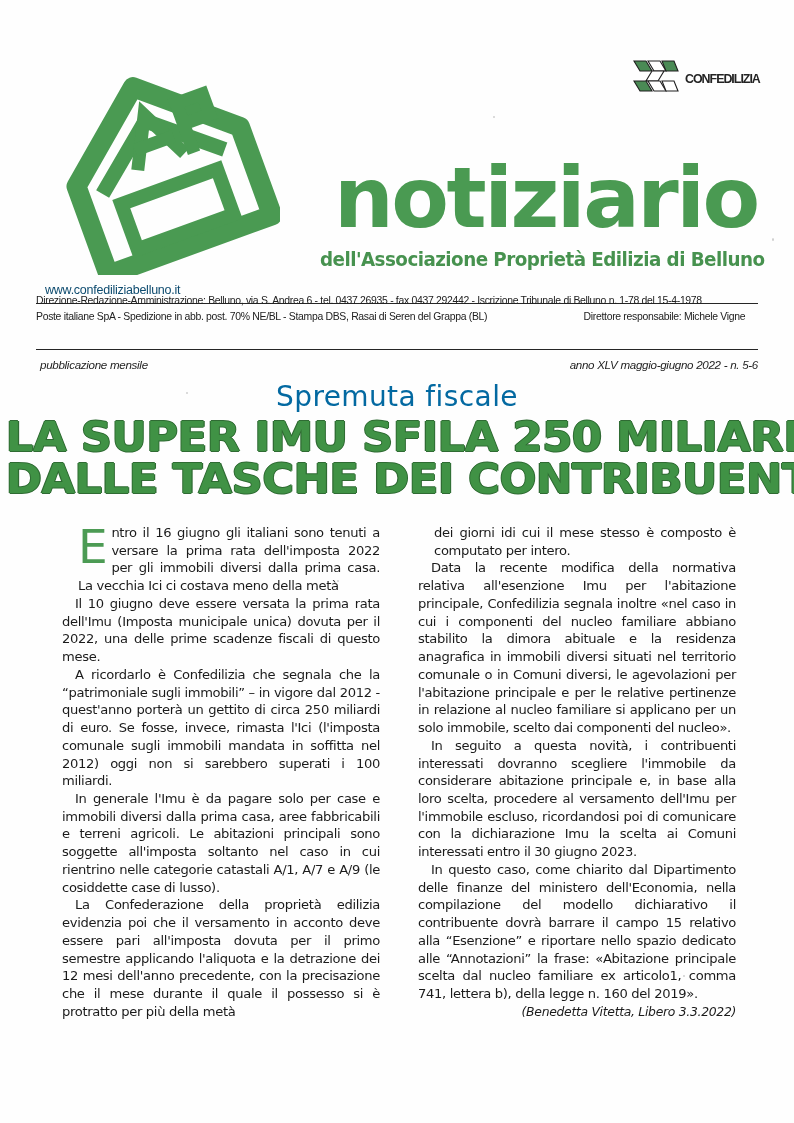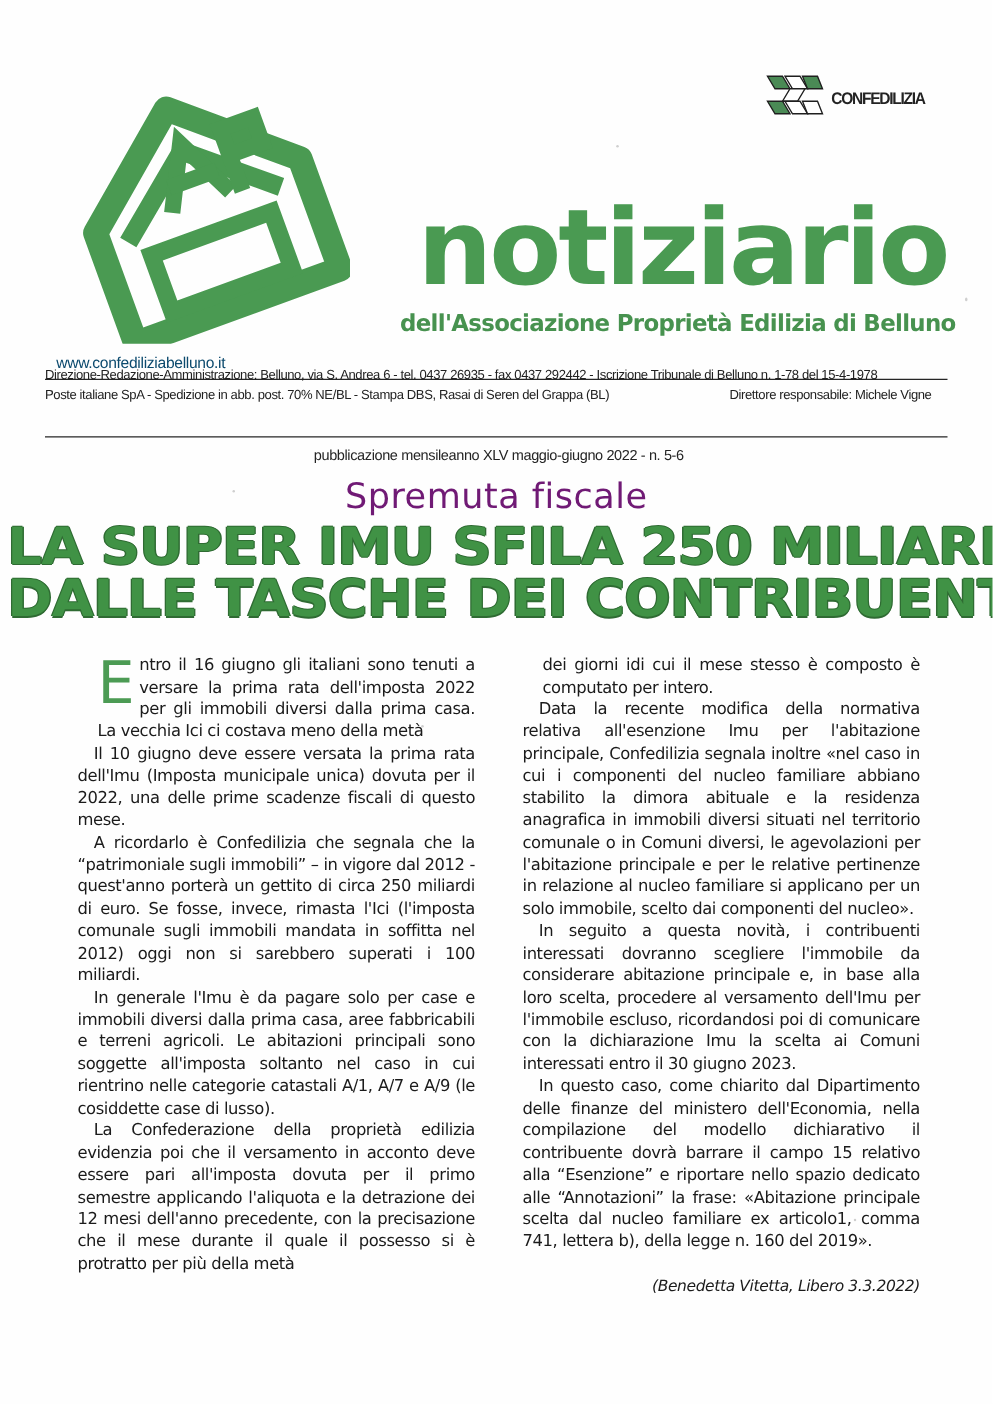--- a/index.html
+++ b/index.html
@@ -27,21 +27,21 @@
   }
 
   
   .masthead {
     position: relative;
     height: 300px;
   }
 
   .confedilizia-badge {
     position: absolute;
-    right: 48px;
+    right: 28px;
     top: 55px;
     display: flex;
     align-items: center;
     gap: 5px;
   }
   .confedilizia-mark {
     width: 48px;
     height: 46px;
     display: block;
   }
@@ -137,38 +137,39 @@
   }
   .imprint-row2 .right { padding-right: 2px; }
 
   
   .issue-bar {
     position: absolute;
     left: 40px;
     right: 36px;
     top: 358px;
     display: flex;
-    justify-content: center;
+    justify-content: space-between;
     align-items: baseline;
     font-size: 11.6px;
     color: #242424;
     letter-spacing: -0.3px;
+    font-style: italic;
   }
 
   
   .kicker {
     position: absolute;
     left: 0;
     right: 0;
     top: 380px;
     text-align: center;
     font-family: "DejaVu Sans", sans-serif;
     font-size: 28px;
     font-weight: 400;
-    color: #701a75;
+    color: #0369a1;
     letter-spacing: 0.4px;
   }
 
   .headline {
     position: absolute;
     left: 28px;
     right: 28px;
     top: 418px;
     text-align: center;
     font-family: "DejaVu Sans", sans-serif;
@@ -221,21 +222,21 @@
     font-family: "DejaVu Sans", sans-serif;
     font-size: 47px;
     line-height: 0.86;
     font-weight: 400;
     color: #4c9b54;
     padding: 2px 4px 0 0;
     margin-top: 1px;
   }
 
   .byline {
-    margin-top: 18px;
+    margin-top: 1px;
     font-family: "DejaVu Sans", sans-serif;
     font-size: 12.4px;
     font-style: italic;
     text-align: right;
     color: #1b1b1b;
     letter-spacing: -0.3px;
   }
 
   .speck {
     position: absolute;

